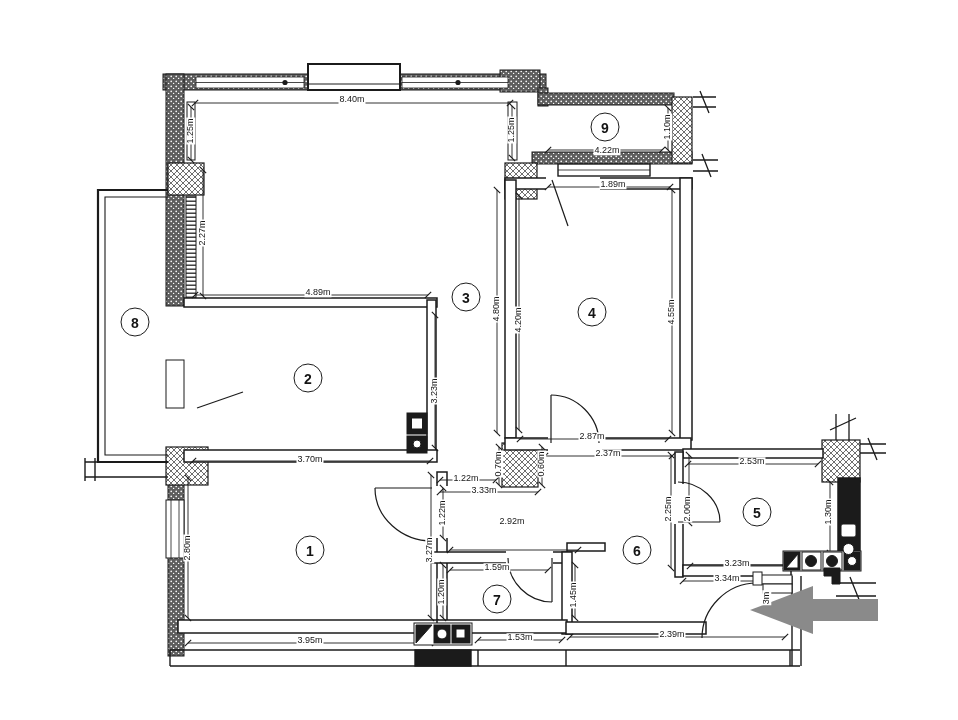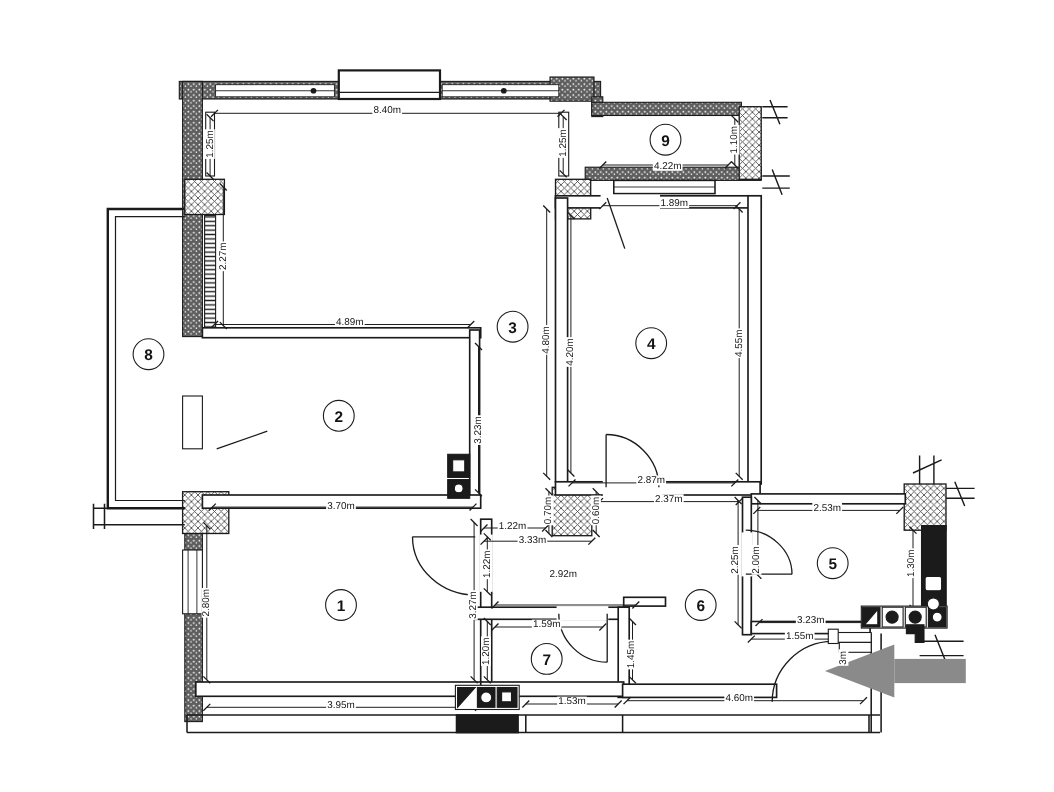--- a/index.html
+++ b/index.html
@@ -245,22 +245,22 @@
   <div class="dim v" style="left:542px;top:464px">0.60m</div>
   <div class="dim v" style="left:188px;top:548px">2.80m</div>
   <div class="dim v" style="left:443px;top:513px">1.22m</div>
   <div class="dim v" style="left:430px;top:550px">3.27m</div>
   <div class="dim v" style="left:442px;top:592px">1.20m</div>
   <div class="dim" style="left:512px;top:522px">2.92m</div>
   <div class="dim" style="left:497px;top:568px">1.59m</div>
   <div class="dim v" style="left:574px;top:595px">1.45m</div>
   <div class="dim" style="left:310px;top:641px">3.95m</div>
   <div class="dim" style="left:520px;top:638px">1.53m</div>
-  <div class="dim" style="left:672px;top:635px">4.60m</div>
+  <div class="dim" style="left:672px;top:635px">2.39m</div>
   <div class="dim v" style="left:669px;top:509px">2.25m</div>
   <div class="dim v" style="left:688px;top:509px">2.00m</div>
   <div class="dim" style="left:752px;top:462px">2.53m</div>
   <div class="dim v" style="left:829px;top:512px">1.30m</div>
   <div class="dim" style="left:737px;top:564px">3.23m</div>
-  <div class="dim" style="left:727px;top:579px">1.55m</div>
+  <div class="dim" style="left:727px;top:579px">3.34m</div>
   <div class="dim v" style="left:767px;top:598px">3m</div>
 
 </div>
 
 </body></html>

